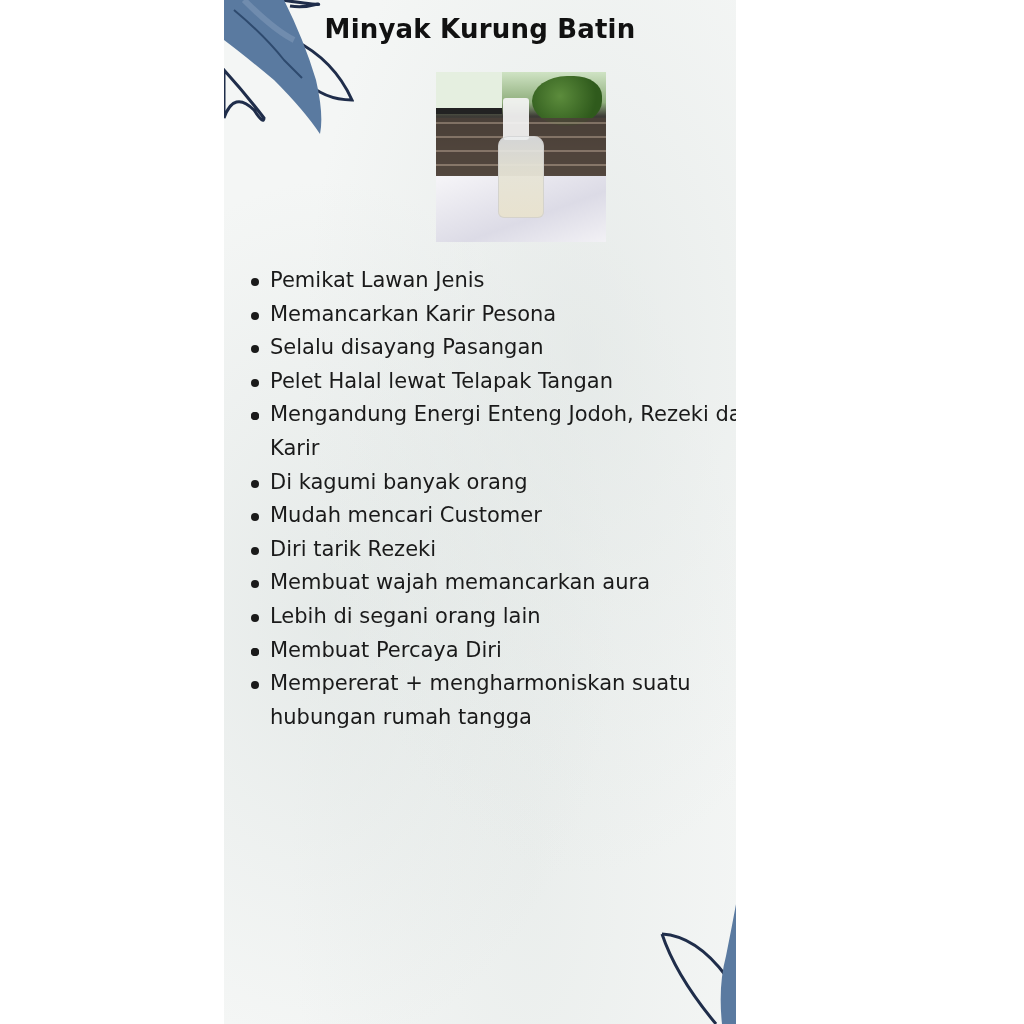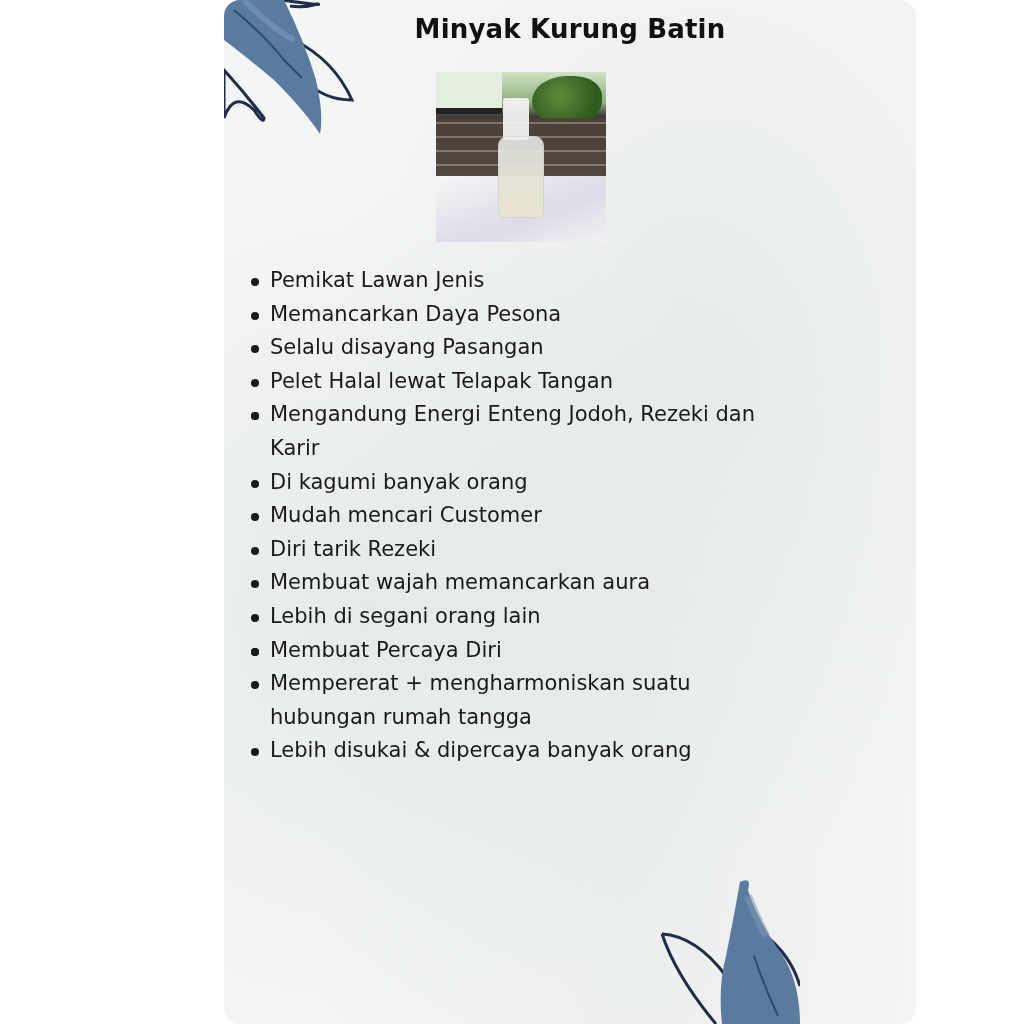--- a/index.html
+++ b/index.html
@@ -1,24 +1,23 @@
 <!DOCTYPE html>
 <html><head>
 <meta charset="utf-8">
 <style>
   html, body { margin:0; padding:0; background:#ffffff; }
   body { width:1024px; height:1024px; position:relative; overflow:hidden; font-family:"DejaVu Sans","Liberation Sans",sans-serif; }
   .poster {
-    position:absolute; left:224px; top:0; width:692px; height:1024px; overflow:hidden;
+    position:absolute; left:224px; top:0; width:512px; height:1024px; overflow:hidden;
     background:
       radial-gradient(ellipse at 70% 35%, rgba(220,226,224,0.55), rgba(255,255,255,0) 55%),
       radial-gradient(ellipse at 20% 60%, rgba(215,222,220,0.5), rgba(255,255,255,0) 50%),
       radial-gradient(ellipse at 60% 85%, rgba(225,230,228,0.5), rgba(255,255,255,0) 55%),
       #f4f6f5;
-    border-radius: 16px;
   }
   .title {
     position:absolute; top:14px; left:0; width:100%; text-align:center;
     font-size:26px; font-weight:bold; color:#111; letter-spacing:0.2px;
   }
   .photo {
     position:absolute; left:212px; top:72px; width:170px; height:170px; overflow:hidden;
     background: linear-gradient(180deg,#cfe3c4 0%, #8fae7c 18%, #3d3b36 26%, #6b5d52 45%, #7d6e61 60%, #dfdcd8 66%, #f2f0ee 100%);
   }
   .photo .window { position:absolute; left:0; top:0; width:66px; height:36px; background:#e5efe0; border-bottom:6px solid #222; }
@@ -53,34 +52,33 @@
     <div class="window"></div>
     <div class="plant"></div>
     <div class="bricks"></div>
     <div class="counter"></div>
     <div class="bottle-neck"></div>
     <div class="bottle"></div>
   </div>
 
   <ul class="benefits">
     <li><span class="bullet"></span><span>Pemikat Lawan Jenis</span></li>
-    <li><span class="bullet"></span><span>Memancarkan Daya Pesona</span></li>
+    <li><span class="bullet"></span><span>Memancarkan Karir Pesona</span></li>
     <li><span class="bullet"></span><span>Selalu disayang Pasangan</span></li>
     <li><span class="bullet"></span><span>Pelet Halal lewat Telapak Tangan</span></li>
     <li><span class="bullet"></span></li>
     <li><span class="bullet"></span><span>Mengandung Energi Enteng Jodoh, Rezeki dan Karir</span></li>
     <li><span class="bullet"></span><span>Di kagumi banyak orang</span></li>
     <li><span class="bullet"></span><span>Mudah mencari Customer</span></li>
     <li><span class="bullet"></span><span>Diri tarik Rezeki</span></li>
     <li><span class="bullet"></span><span>Membuat wajah memancarkan aura</span></li>
     <li><span class="bullet"></span><span>Lebih di segani orang lain</span></li>
     <li><span class="bullet"></span></li>
     <li><span class="bullet"></span><span>Membuat Percaya Diri</span></li>
     <li><span class="bullet"></span><span>Mempererat + mengharmoniskan suatu hubungan rumah tangga</span></li>
-    <li><span class="bullet"></span><span>Lebih disukai &amp; dipercaya banyak orang</span></li>
   </ul>
 
   <svg class="leaf" style="left:432px;top:876px" width="144" height="148" viewBox="0 0 144 148">
     <path d="M6,58 Q40,60 70,100 Q90,130 96,148" fill="none" stroke="#1f2d4a" stroke-width="3"></path>
     <path d="M6,58 Q20,100 60,148" fill="none" stroke="#1f2d4a" stroke-width="3"></path>
     <path d="M110,60 Q135,80 144,110" fill="none" stroke="#1f2d4a" stroke-width="3"></path>
     <path d="M84,6 Q96,0 92,14 Q100,40 120,70 Q144,100 144,148 L66,148 Q62,110 70,80 Q78,40 84,6 Z" fill="#5a7aa0"></path>
     <path d="M92,20 Q100,40 110,60" fill="none" stroke="#7f98b8" stroke-width="8" opacity="0.55"></path>
     <path d="M98,80 Q108,110 122,140" fill="none" stroke="#2e4a6e" stroke-width="2"></path>
   </svg>

